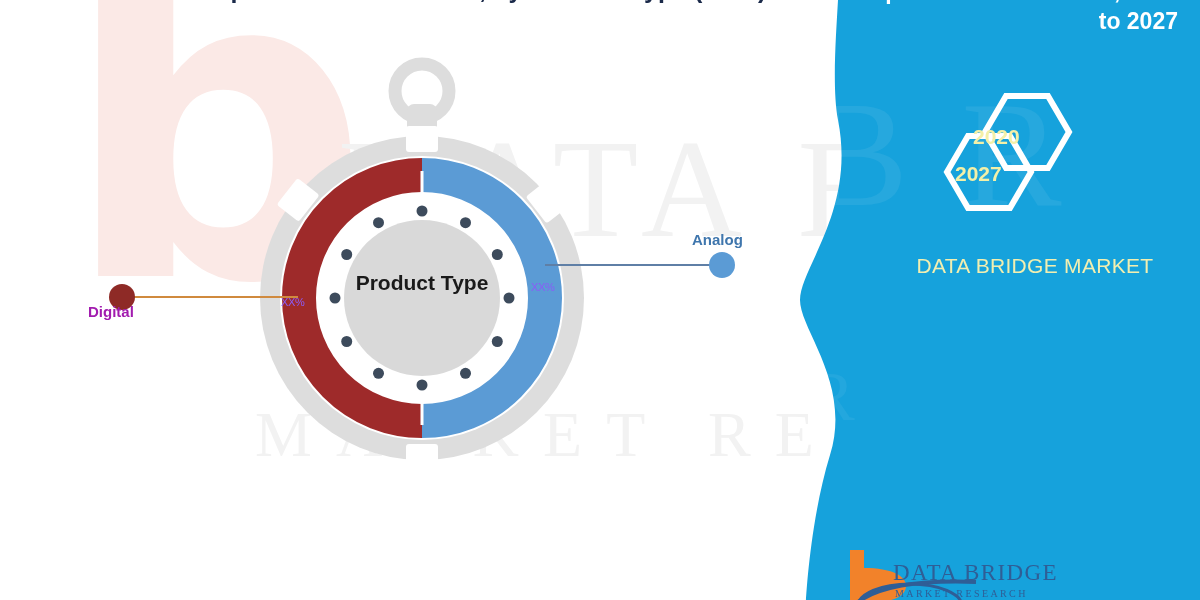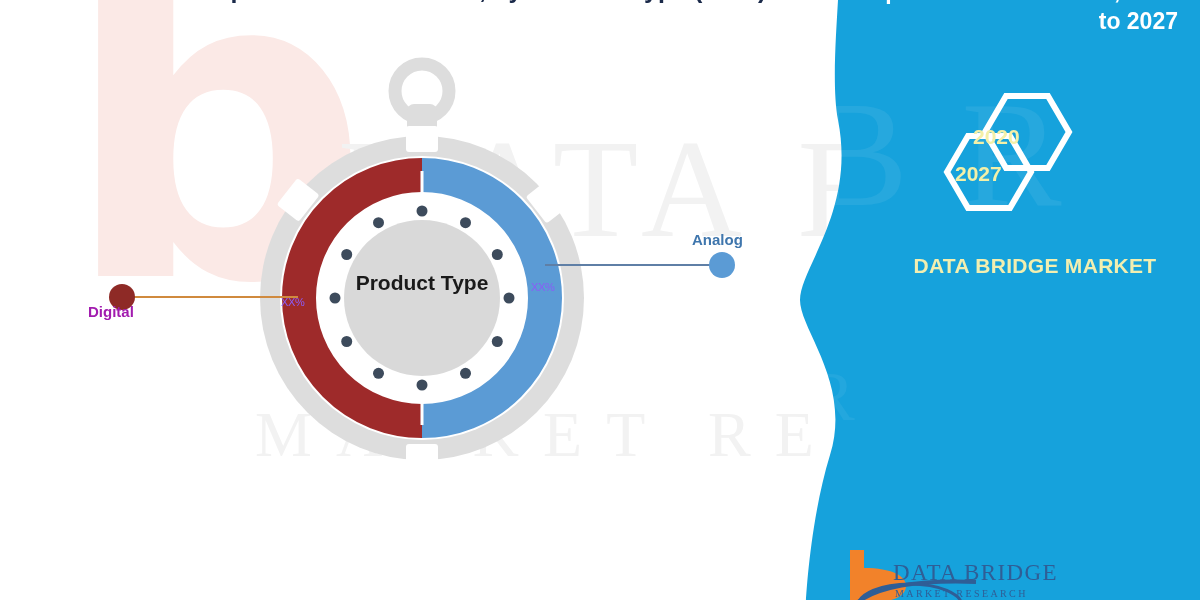--- a/index.html
+++ b/index.html
@@ -162,21 +162,21 @@
   
   #brand-name {
     position: absolute;
     left: 880px;
     top: 250px;
     width: 310px;
     text-align: center;
     color: #f2efb0;
     font-size: 21px;
     line-height: 32px;
-    font-weight: 700;
+    font-weight: 400;
     letter-spacing: 0.3px;
   }
 
   
   #footer-logo {
     position: absolute;
     left: 836px;
     top: 546px;
     width: 250px;
     height: 60px;

